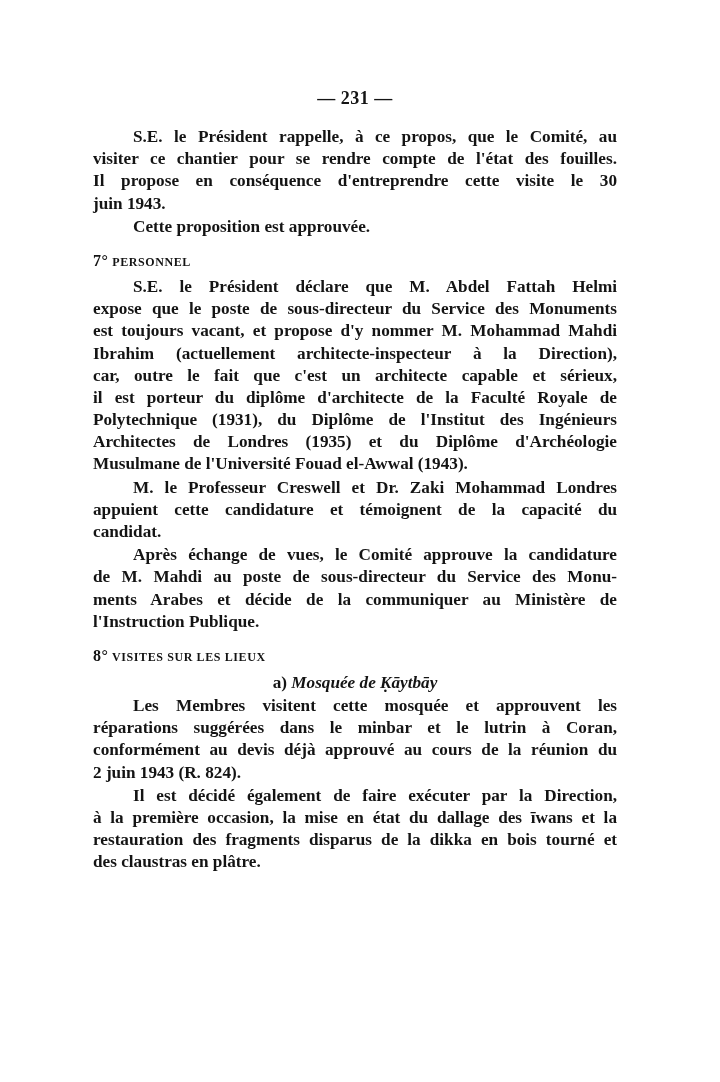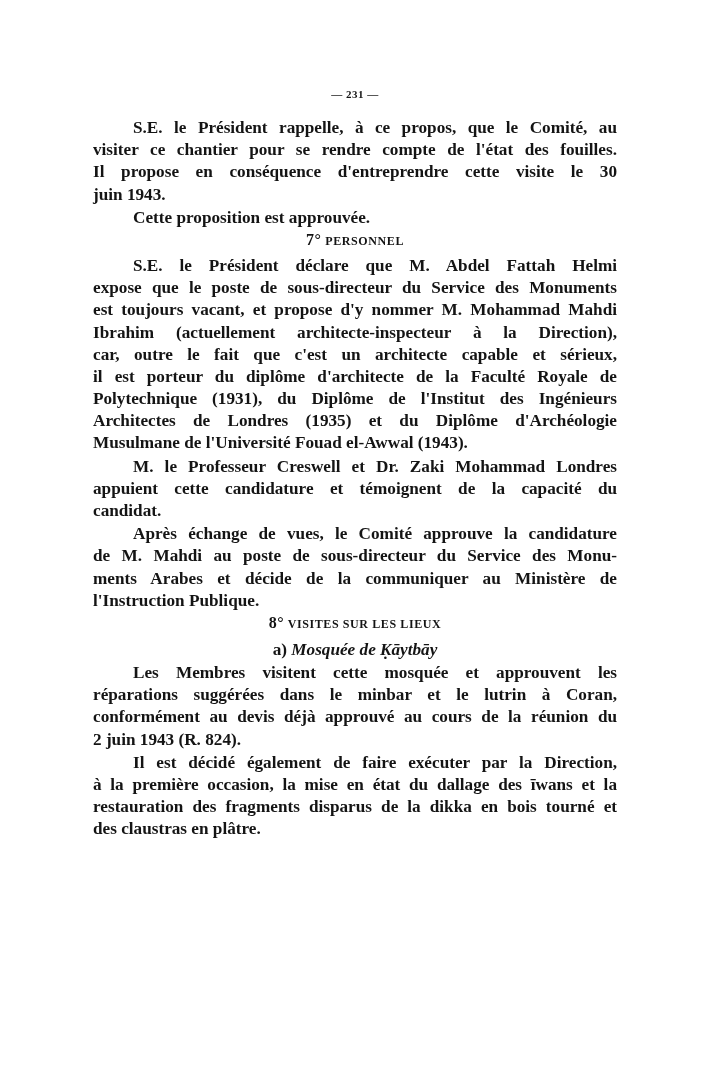--- a/index.html
+++ b/index.html
@@ -2,30 +2,30 @@
 <html><head>
   <meta charset="utf-8">
   <style>
     html, body { margin: 0; padding: 0; background: #ffffff; }
     body { width: 720px; height: 1082px; position: relative; overflow: hidden; }
     .page {
       position: absolute; left: 93px; top: 88px; width: 524px;
       font-family: "Liberation Serif", "DejaVu Serif", serif;
       color: #141414; font-size: 17.2px; font-weight: bold;
     }
-    .folio { text-align: center; font-size: 11px; margin-bottom: 17px; letter-spacing: 0.5px; }
+    .folio { text-align: center; font-size: 18px; margin-bottom: 17px; letter-spacing: 0.5px; }
     .para { margin: 0; }
     .line {
       display: block; height: 22.2px; line-height: 22.2px;
       text-align: justify; text-align-last: justify; white-space: nowrap;
     }
     .line.last { text-align-last: left; }
     .line.indent { padding-left: 40px; }
     .para + .para { margin-top: 1px; }
-    .heading { text-align: center; height: 22px; line-height: 22px; margin-bottom: 4px; font-size: 12px; letter-spacing: 0.6px; }
+    .heading { text-align: left; height: 22px; line-height: 22px; margin-top: 12px; margin-bottom: 4px; font-size: 12px; letter-spacing: 0.6px; }
     .heading .num { font-size: 16px; }
     .subheading { text-align: center; height: 24px; line-height: 24px; }
     .subheading .ital { font-style: italic; }
   </style>
 </head>
 <body>
 
 <div class="page">
   <div class="folio">— 231 —</div>
 

